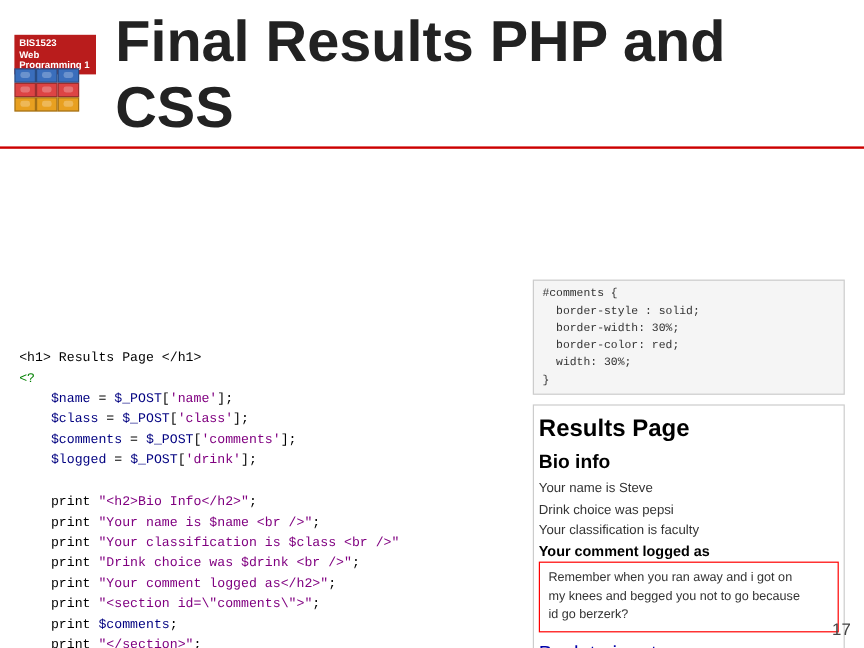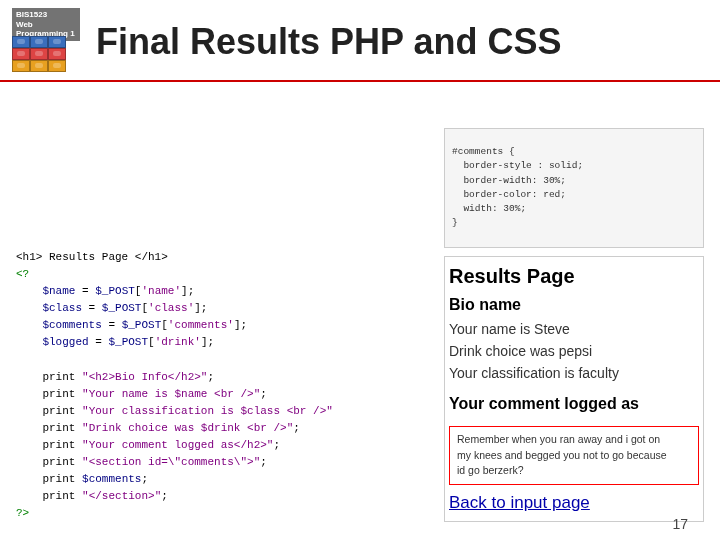--- a/index.html
+++ b/index.html
@@ -22,21 +22,21 @@
 
     .logo-block {
       width: 68px;
       height: 68px;
       position: relative;
       flex-shrink: 0;
       margin-right: 10px;
     }
 
     .logo-top {
-      background: #737373;
+      background: #b91c1c;
       color: #fff;
       font-size: 8px;
       font-weight: bold;
       padding: 2px 4px;
       line-height: 1.2;
       position: absolute;
       top: 0;
       left: 0;
       right: 0;
     }
@@ -71,21 +71,21 @@
       top: 2px;
       left: 50%;
       transform: translateX(-50%);
       width: 8px;
       height: 5px;
       background: rgba(255,255,255,0.25);
       border-radius: 2px;
     }
 
     .page-title {
-      font-size: 36px;
+      font-size: 48px;
       font-weight: bold;
       color: #222;
       margin-left: 6px;
     }
 
     
     .main-content {
       display: flex;
       padding: 10px 16px;
       gap: 16px;
@@ -115,21 +115,21 @@
       display: flex;
       flex-direction: column;
       gap: 0;
     }
 
     .css-box {
       background: #f5f5f5;
       border: 1px solid #ccc;
       font-family: 'Courier New', monospace;
       font-size: 9.5px;
-      padding: 16px 7px;
+      padding: 4px 7px;
       color: #333;
       line-height: 1.5;
       white-space: pre;
       margin-bottom: 8px;
     }
 
     .browser-result {
       border: 1px solid #ccc;
       padding: 8px 4px;
       flex: 1;
@@ -144,31 +144,30 @@
     }
 
     .bio-info-h2 {
       font-size: 16px;
       font-weight: bold;
       color: #000;
       margin-bottom: 4px;
     }
 
     .bio-info-items {
-      font-size: 14px;
+      font-size: 11px;
       color: #333;
       line-height: 1.6;
-      margin-bottom: 10px;
     }
 
     .comment-logged-h2 {
-      font-size: 16px;
-      font-weight: bold;
-      color: #000;
-      margin-bottom: 13px;
+      font-size: 12px;
+      font-weight: bold;
+      color: #000;
+      margin-bottom: 2px;
     }
 
     .comment-box {
       border: 1px solid red;
       padding: 5px 7px;
       font-size: 10.5px;
       color: #333;
       line-height: 1.5;
       margin-bottom: 8px;
     }
@@ -177,21 +176,21 @@
       font-size: 17px;
       color: #00a;
       text-decoration: underline;
       cursor: pointer;
     }
 
     
     .page-number {
       position: absolute;
       bottom: 8px;
-      right: 32px;
+      right: 11px;
       font-size: 14px;
       color: #444;
     }
   </style>
 </head>
 <body>
 
 <div class="header">
   <div class="logo-block">
     <div class="logo-top">
@@ -243,21 +242,21 @@
     <div class="css-box">#comments {
   border-style : solid;
   border-width: 30%;
   border-color: red;
   width: 30%;
 }</div>
 
     <div class="browser-result">
       <div class="results-page-h1">Results Page</div>
 
-      <div class="bio-info-h2">Bio name</div>
+      <div class="bio-info-h2">Bio info</div>
       <div class="bio-info-items">
         <div>Your name is Steve</div>
         <div>Drink choice was pepsi</div>
         <div>Your classification is faculty</div>
       </div>
 
       <div class="comment-logged-h2">Your comment logged as</div>
 
       <div class="comment-box">
         <span style="white-space:pre-line;">Remember when you ran away and i got on

